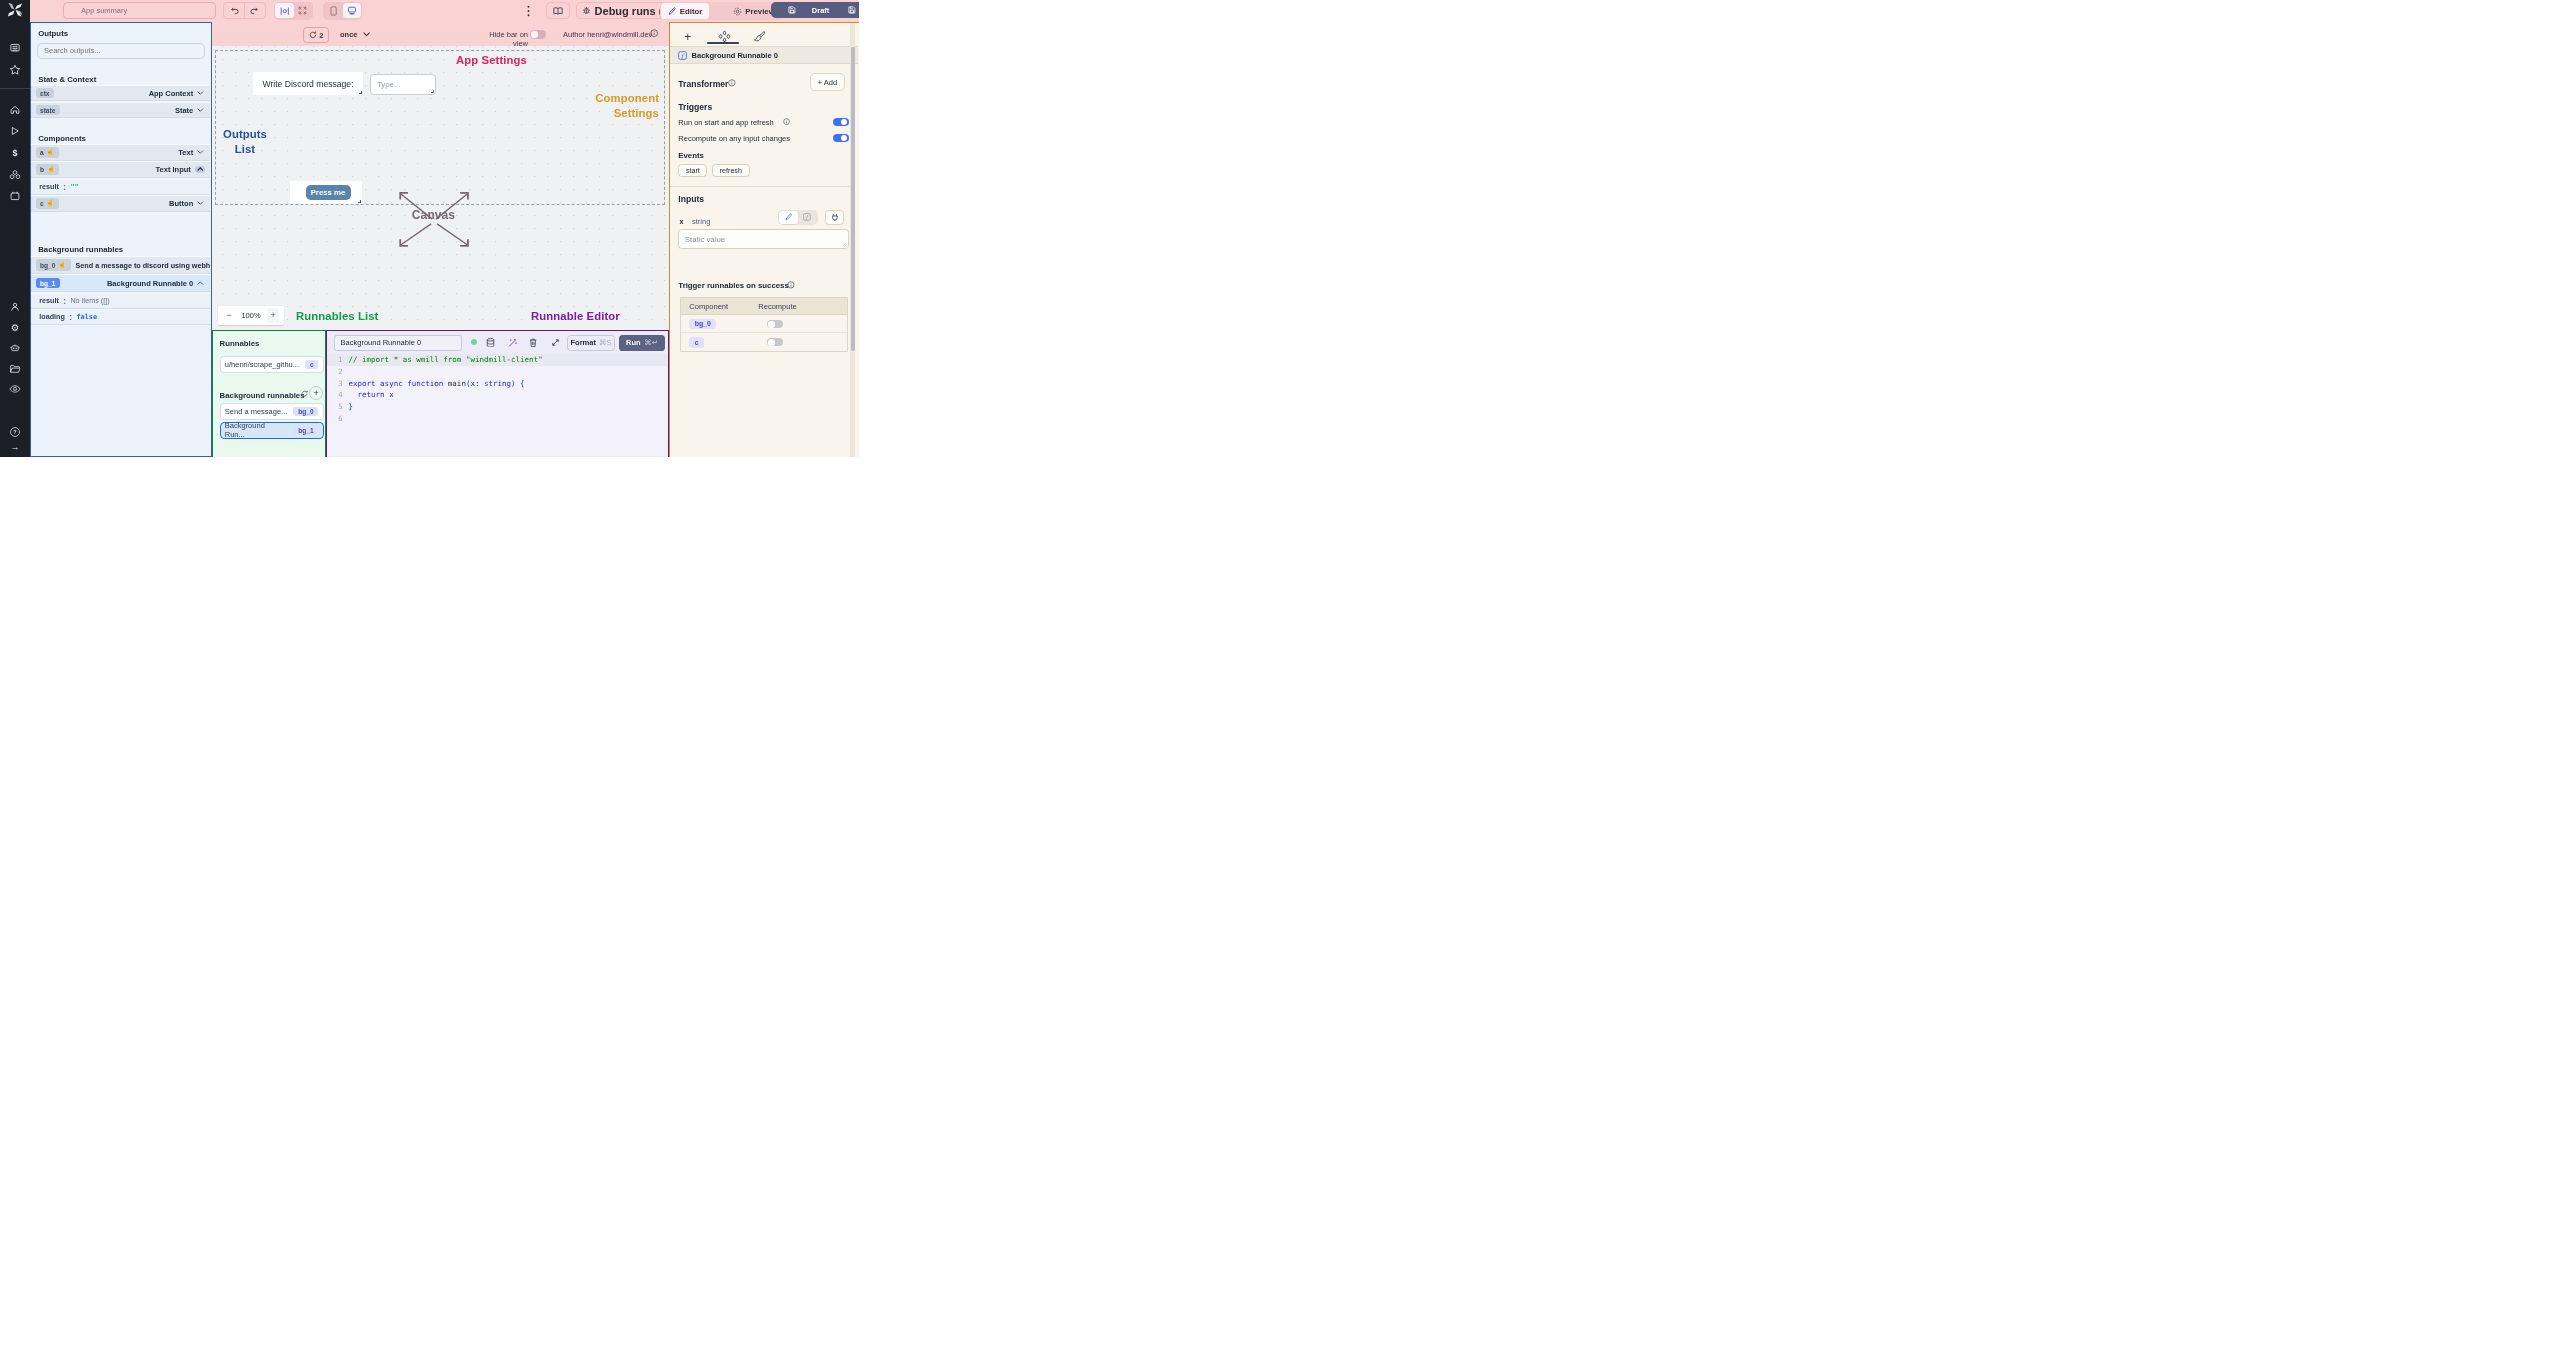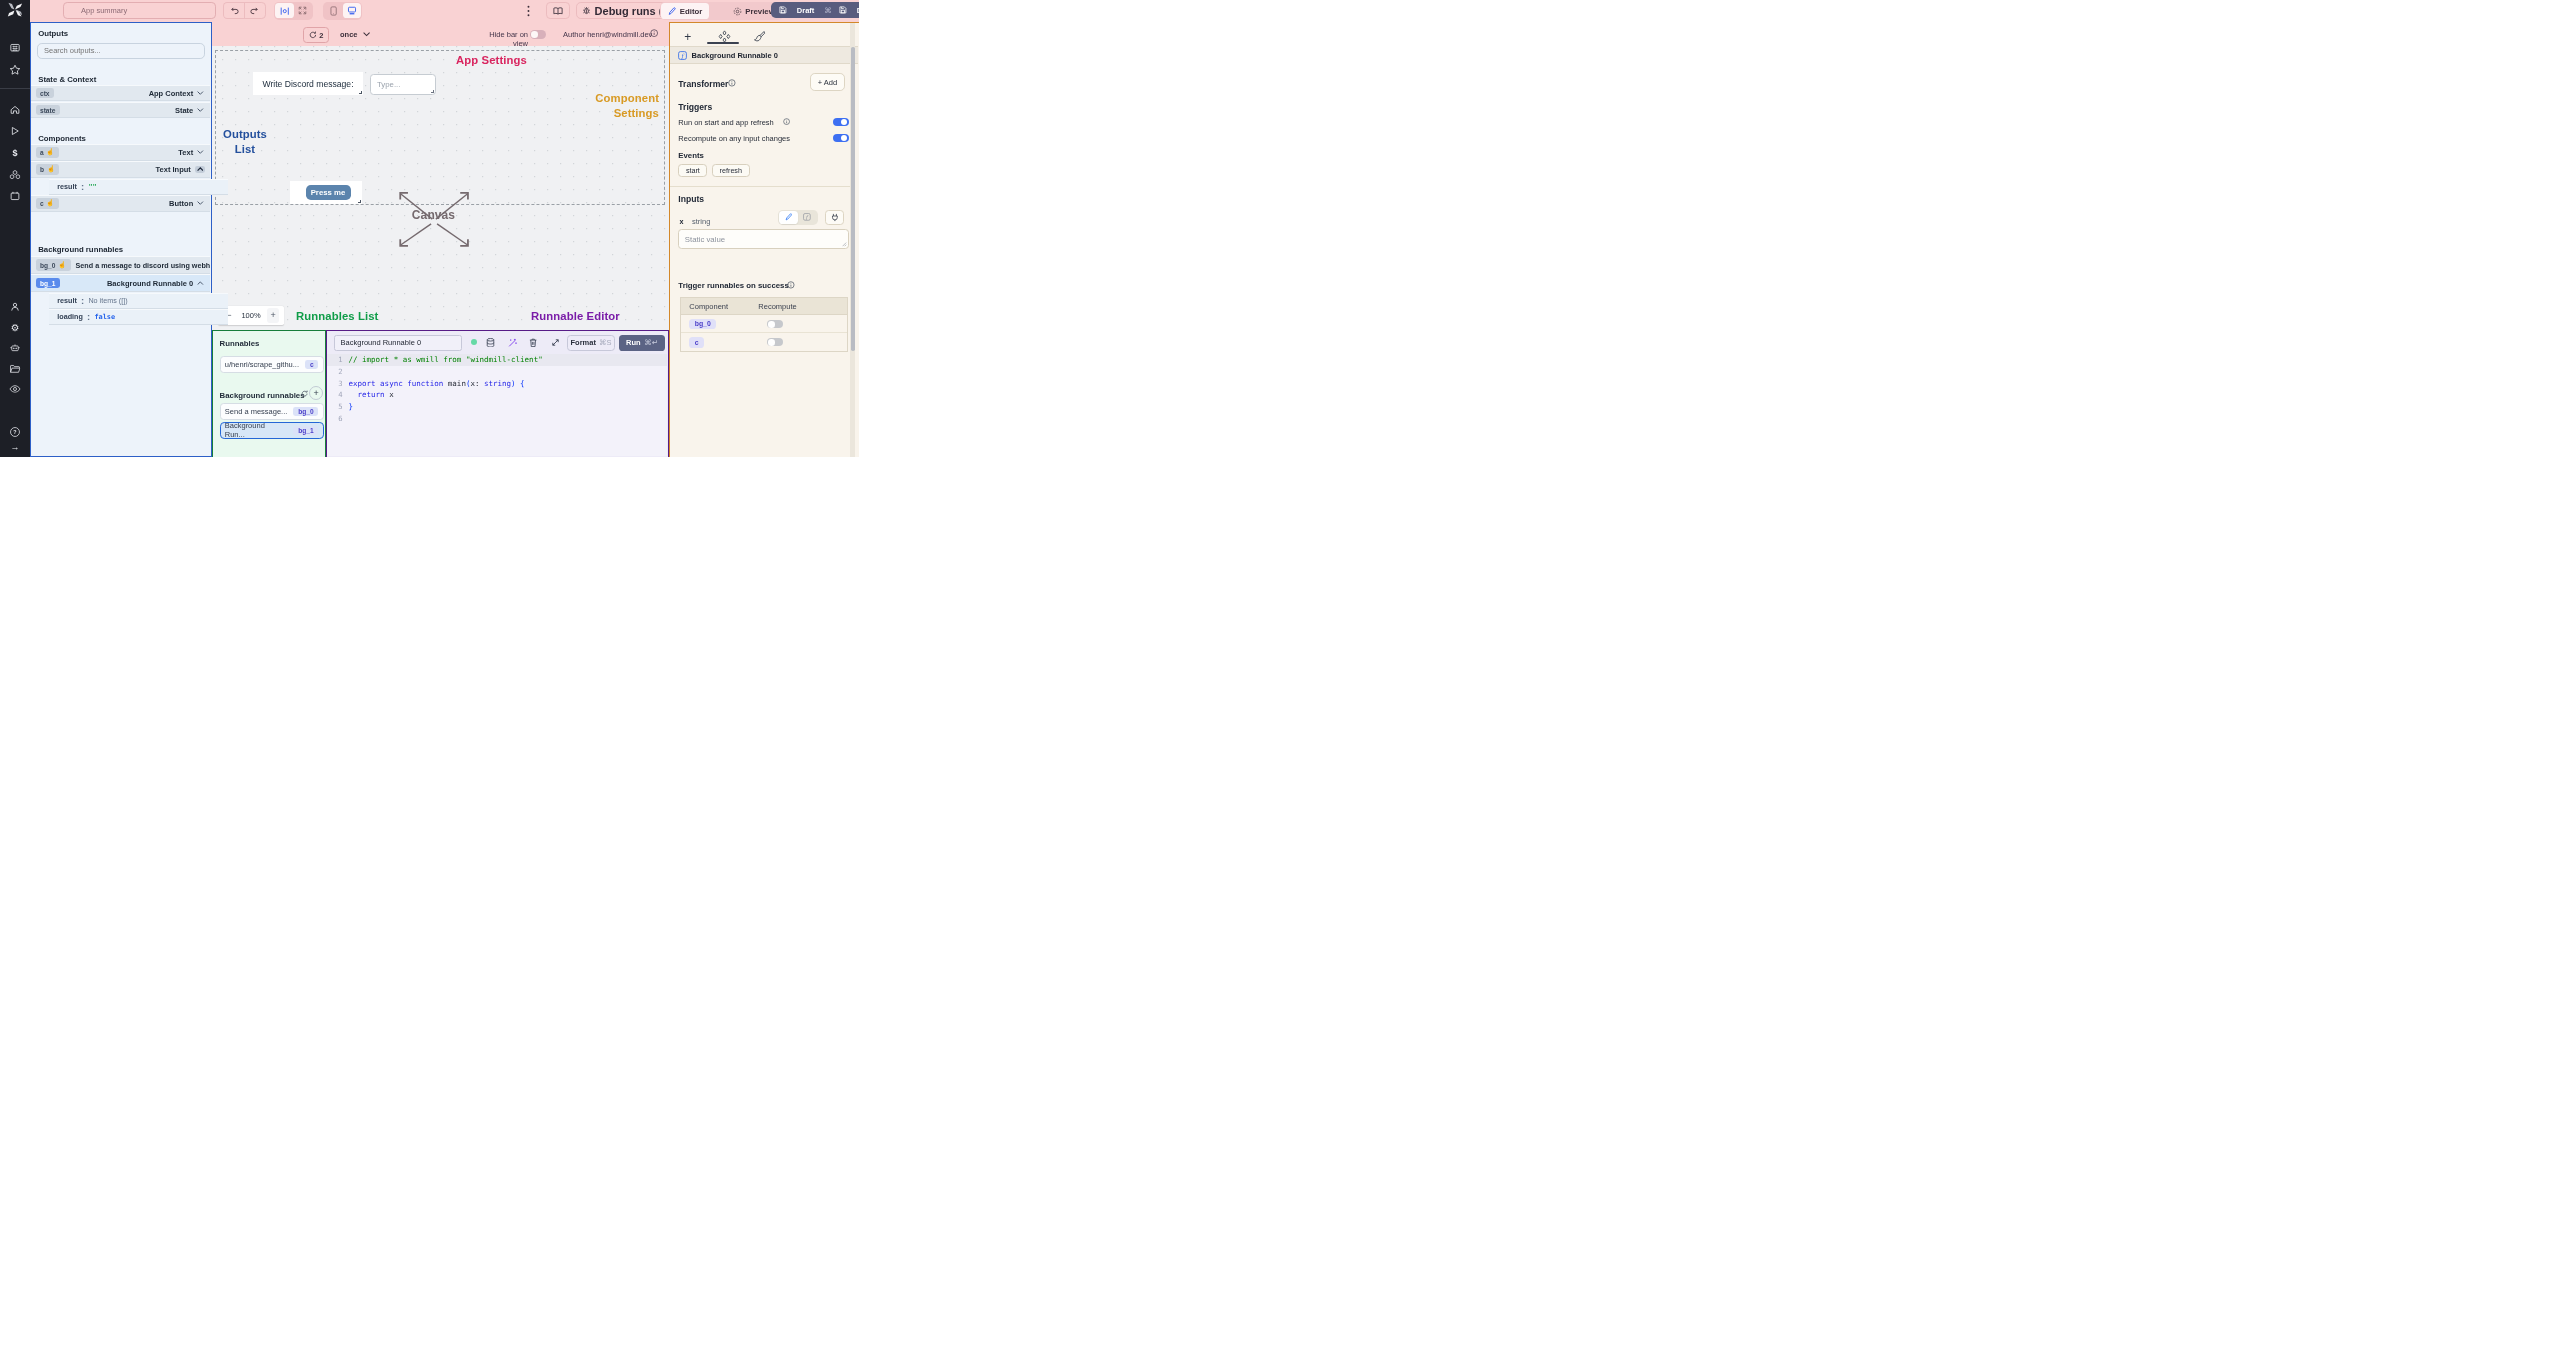--- a/index.html
+++ b/index.html
@@ -15,31 +15,31 @@
 
   
   #topbar { left:30px; top:0; width:829px; height:22px; background:#f9d2d3; z-index:4; }
   .tb-input { position:absolute; left:33px; top:2.4px; width:153px; height:16.7px; border:0.6px solid #e3aeb2; border-radius:4.2px; background:transparent; color:#6d5560; font-size:7.5px; padding:0 17px; font-family:"Liberation Sans",sans-serif; }
   .tb-input::placeholder { color:#8d6c76; }
   .tb-btn { position:absolute; display:flex; align-items:center; justify-content:center; border:0.6px solid #ecbcbf; border-radius:4.2px; background:transparent; color:#3a2c38; cursor:pointer; }
   .seg-group { position:absolute; display:flex; background:#f0c3c6; border-radius:4.8px; padding:1.2px; }
   .seg { width:18.5px; height:15.5px; display:flex; align-items:center; justify-content:center; border-radius:3.6px; }
   .seg.active { background:#fdf3f3; }
   .pill-btn { position:absolute; height:16.7px; display:flex; align-items:center; gap:3.6px; padding:0 5px; border:0.6px solid #ecbcbf; border-radius:4.8px; color:#332a36; font-size:11px; font-weight:bold; }
-  .dark-btn { position:absolute; height:16.7px; display:flex; align-items:center; gap:10px; padding:0 8px; background:#585c7e; border-radius:4.8px; color:#fff; font-size:7.5px; font-weight:bold; }
+  .dark-btn { position:absolute; height:16.7px; display:flex; align-items:center; gap:16px; padding:0 17px; background:#585c7e; border-radius:4.8px; color:#fff; font-size:7.5px; font-weight:bold; }
   .dark-btn .kbd { color:#b6b9cf; font-weight:normal; }
   .ed-seg { position:absolute; left:630px; top:1.8px; height:18.5px; display:flex; background:#f2c9cc; border-radius:4.8px; padding:1.2px;gap:16px; }
   .ed-item { display:flex; align-items:center; gap:3.6px; padding:0 7.2px; border-radius:3.6px; font-size:7.8px; font-weight:bold; color:#3c2f3a; }
   .ed-item.active { background:#fdf3f4; }
 
   
   #outputs { left:30px; top:22px; width:182px; height:435px; background:#edf3fa; border:1.2px solid #2d5fc7; z-index:3; }
   .op-title { position:absolute; left:7.2px; font-size:7.8px; font-weight:bold; color:#1b2430; }
   .op-row { position:absolute; left:0; width:179px; background:#e1e8ef; border-top:0.6px solid #f6f9fc; border-bottom:0.6px solid #d4dde6; display:flex; align-items:center; }
-  .op-row.lite { background:#eaf1f8;margin-left:18px; }
+  .op-row.lite { background:#eaf1f8; }
   .op-row.sel { background:#d8e8f8; }
   .badge { background:#c9d2dc; color:#3d4a5c; font-weight:bold; font-size:6.6px; border-radius:2.4px; padding:1.8px 4.2px; margin-left:4.8px; display:inline-flex; align-items:center; gap:3px; }
   .badge .hand { font-size:6.6px; color:#44526a; }
   .badge.blue { background:#5a8bec; color:#fff; }
   .op-type { margin-left:auto; font-size:7.5px; font-weight:bold; color:#1e2936; }
   .chev { margin:0 6px 0 4.2px; }
   .chev-box { background:#c3cdd9; border-radius:2.4px; padding:1.2px 1.8px; margin:0 4.8px 0 4.2px; }
   .kv { font-size:7.2px; color:#334155; font-weight:bold; margin-left:8.3px; }
   .kv-sep { color:#64748b; margin:0 4.2px; font-weight:bold; }
   .mono { font-family:"DejaVu Sans Mono", monospace; }

